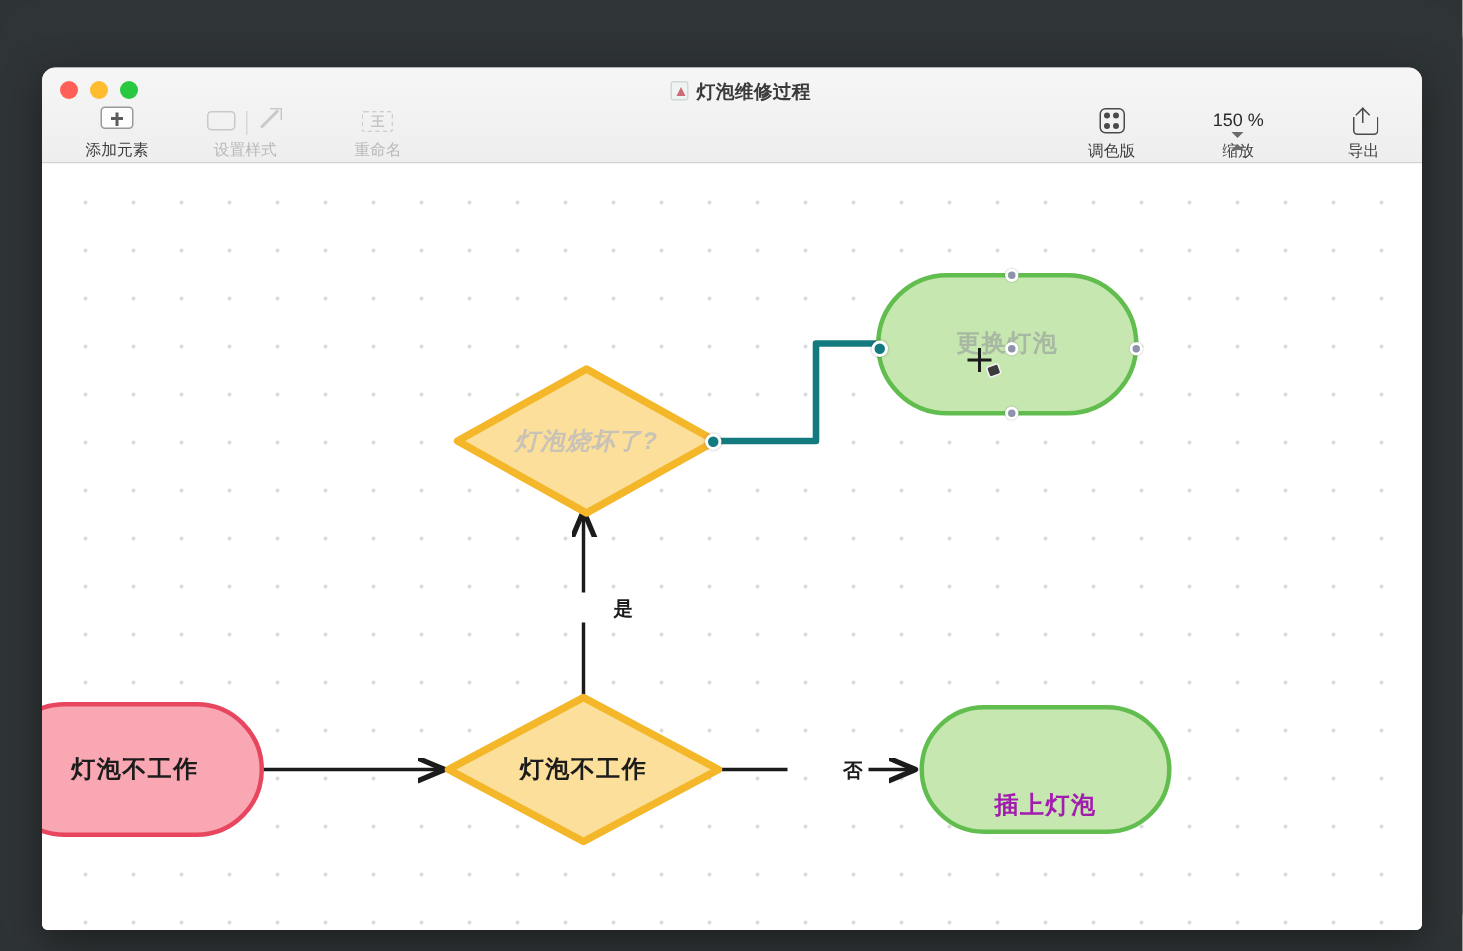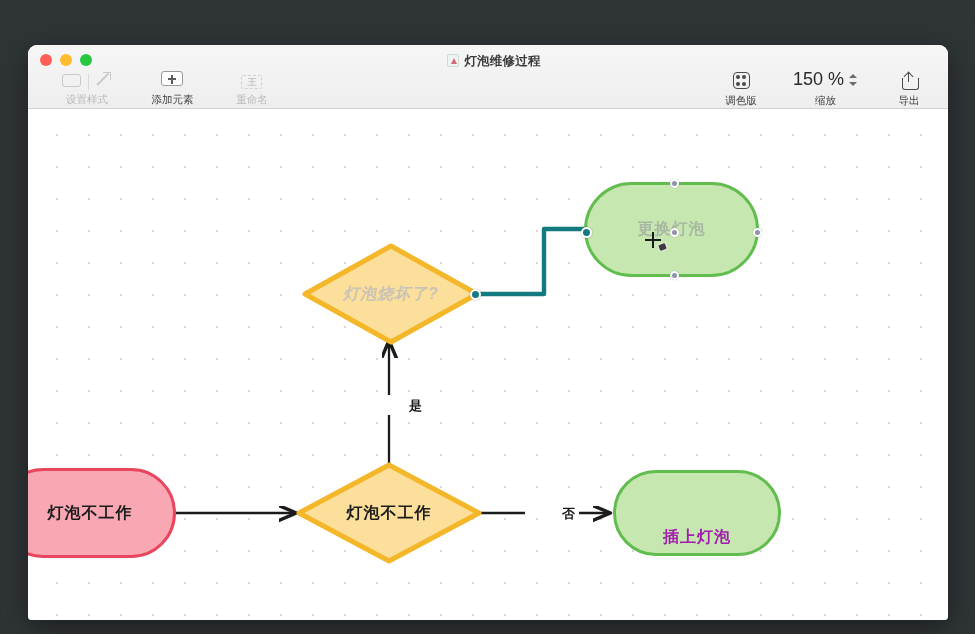--- a/index.html
+++ b/index.html
@@ -121,21 +121,21 @@
     position: absolute; width: 4px; height: 4px;
     border-radius: 50%; background: #4a4a4a;
   }
   .palette-ico span:nth-child(1) { left: 2.4px;  top: 2.4px; }
   .palette-ico span:nth-child(2) { right: 2.4px; top: 2.4px; }
   .palette-ico span:nth-child(3) { left: 2.4px;  bottom: 2.4px; }
   .palette-ico span:nth-child(4) { right: 2.4px; bottom: 2.4px; }
 
   .zoom-box {
     display: inline-flex; align-items: center; gap: 5px;
-    font-size: 18px; color: #2a2a2a;
+    font-size: 12px; color: #2a2a2a; flex-direction: column;
   }
   .stepper {
     display: inline-block; width: 9px; height: 16px;
     position: relative;
   }
   .stepper::before, .stepper::after {
     content: ""; position: absolute; left: 0;
     border-left: 4px solid transparent; border-right: 4px solid transparent;
   }
   .stepper::before { top: 2px;    border-bottom: 4.5px solid #6b6b6b; }
@@ -230,34 +230,34 @@
         <span class="dot yellow"></span>
         <span class="dot green"></span>
       </div>
 
       <div id="title">
         <span class="docicon"></span><span>灯泡维修过程</span>
       </div>
 
       <div class="tb-group" style="left:14px;">
 
+        <div class="tb-item" style="width:72px;">
+          <div class="tb-glyph"><span class="sq-plus"></span></div>
+          <div class="tb-label">添加元素</div>
+        </div>
+
         <div class="tb-item disabled" style="width:90px;">
           <div class="tb-glyph">
             <span class="rect-ico"></span>
             <span class="vdiv"></span>
             <span class="arrow-ico"></span>
           </div>
           <div class="tb-label">设置样式</div>
         </div>
 
-        <div class="tb-item" style="width:72px;">
-          <div class="tb-glyph"><span class="sq-plus"></span></div>
-          <div class="tb-label">添加元素</div>
-        </div>
-
         <div class="tb-item disabled" style="width:78px;">
           <div class="tb-glyph"><span class="rename-ico">王</span></div>
           <div class="tb-label">重命名</div>
         </div>
       </div>
 
       <div class="tb-group" style="right:10px;">
 
         <div class="tb-item" style="width:60px;">
           <div class="tb-glyph">

